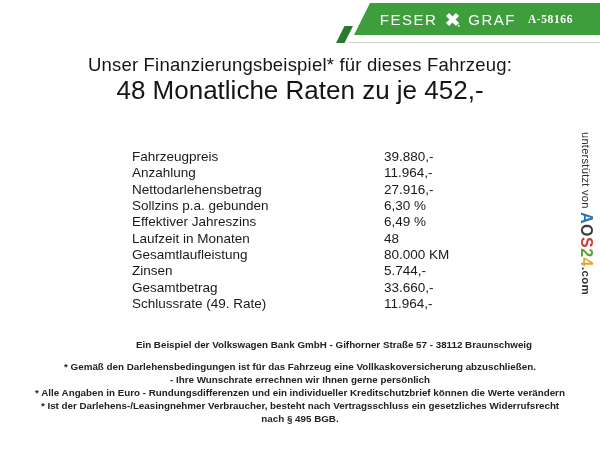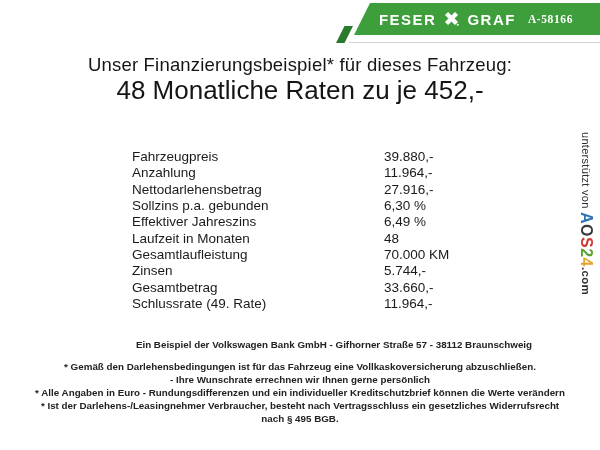--- a/index.html
+++ b/index.html
@@ -20,23 +20,24 @@
     width: 600px; height: 32px;
     clip-path: polygon(370px 0, 600px 0, 600px 32px, 354px 32px);
     display: flex;
     align-items: center;
     justify-content: flex-end;
     padding-right: 27px;
     box-sizing: border-box;
   }
   .brand {
     display: flex;
+    align-items: center;
     gap: 7px;
     color: #ffffff;
-    font-weight: 700;
+    font-weight: 400;
     font-size: 15px;
     letter-spacing: 1.5px;
   }
   .brand .x-icon { display: inline-flex; margin: 0 1px; }
   .band-code {
     color: #ffffff;
     font-size: 11.5px;
     font-weight: 600;
     letter-spacing: 0.6px;
     margin-left: 12px;
@@ -180,21 +181,21 @@
     <div class="frow">
       <span class="lbl">Effektiver Jahreszins</span>
       <span class="val">6,49 %</span>
     </div>
     <div class="frow">
       <span class="lbl">Laufzeit in Monaten</span>
       <span class="val">48</span>
     </div>
     <div class="frow">
       <span class="lbl">Gesamtlaufleistung</span>
-      <span class="val">70.000 KM</span>
+      <span class="val">80.000 KM</span>
     </div>
     <div class="frow">
       <span class="lbl">Zinsen</span>
       <span class="val">5.744,-</span>
     </div>
     <div class="frow">
       <span class="lbl">Gesamtbetrag</span>
       <span class="val">33.660,-</span>
     </div>
     <div class="frow">

